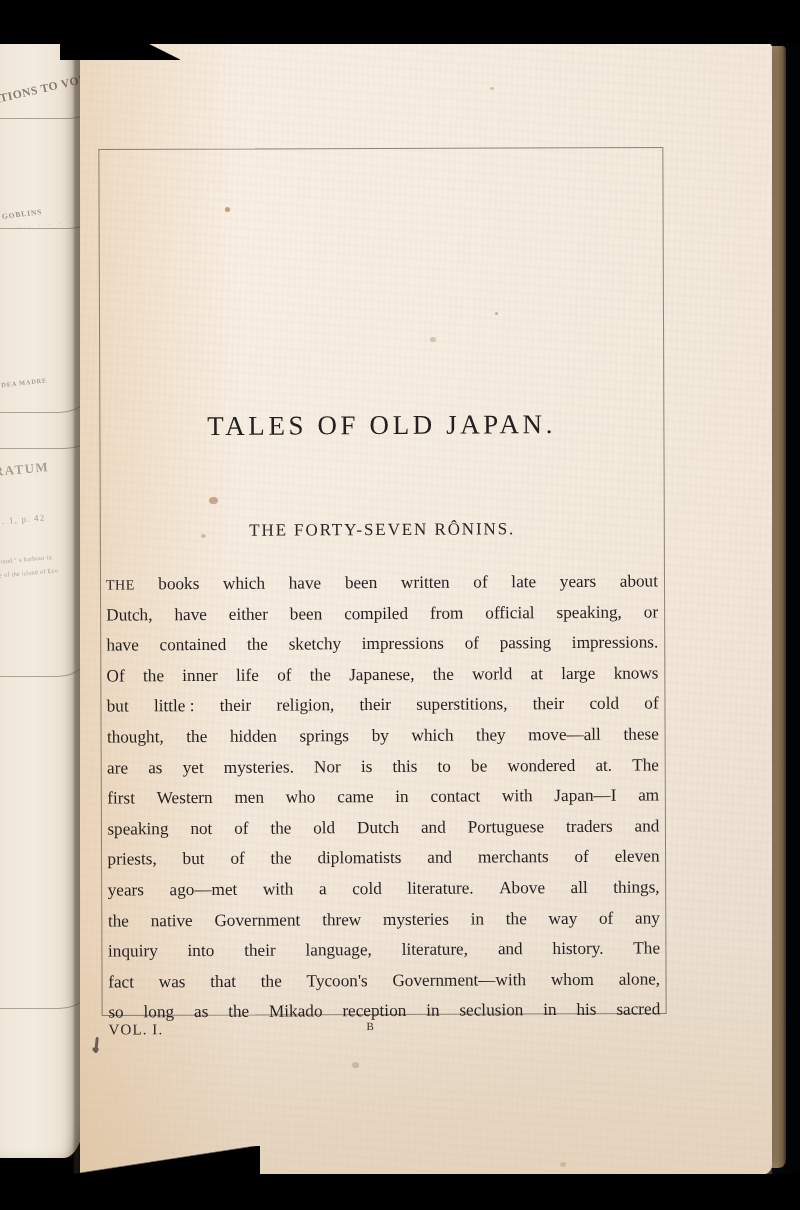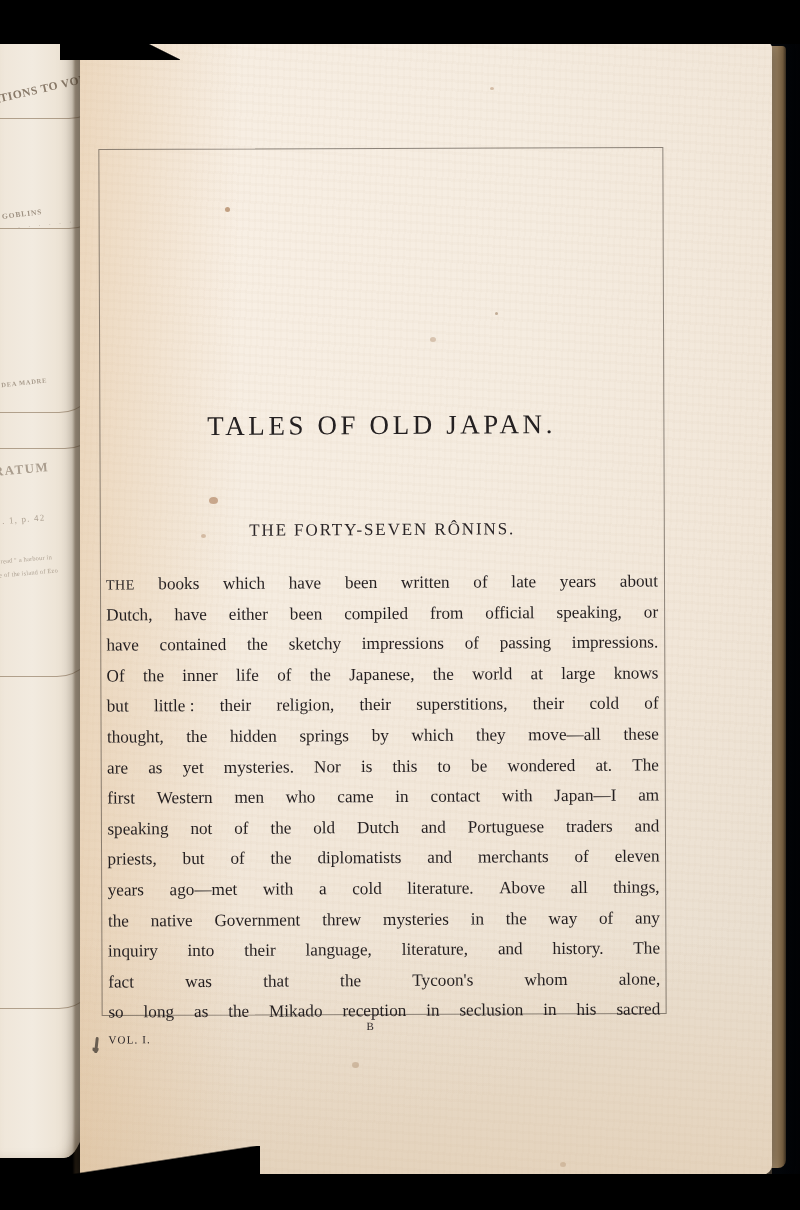--- a/index.html
+++ b/index.html
@@ -291,22 +291,22 @@
   .footline {
     position: absolute;
     left: 6px;
     top: 872px;
     width: 552px;
     height: 18px;
   }
   .vol {
     position: absolute;
     left: 0;
-    top: 12px;
-    font-size: 11px;
+    top: 0;
+    font-size: 15px;
     letter-spacing: 1.1px;
     color: #2d2729;
   }
   .signature {
     position: absolute;
     left: 258px;
     top: 0;
     font-size: 11px;
     letter-spacing: .6px;
     color: #2d2729;
@@ -578,20 +578,21 @@
             <span>and</span>
             <span>history.</span>
             <span>The</span>
           </div>
           <div class="just">
             <span>fact</span>
             <span>was</span>
             <span>that</span>
             <span>the</span>
             <span>Tycoon's</span>
+            <span>Government—with</span>
             <span>whom</span>
             <span>alone,</span>
           </div>
           <div class="just">
             <span>so</span>
             <span>long</span>
             <span>as</span>
             <span>the</span>
             <span>Mikado</span>
             <span>reception</span>

